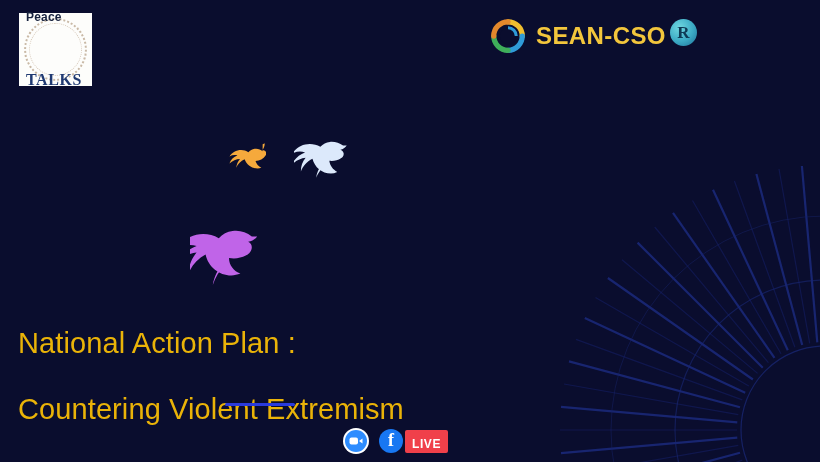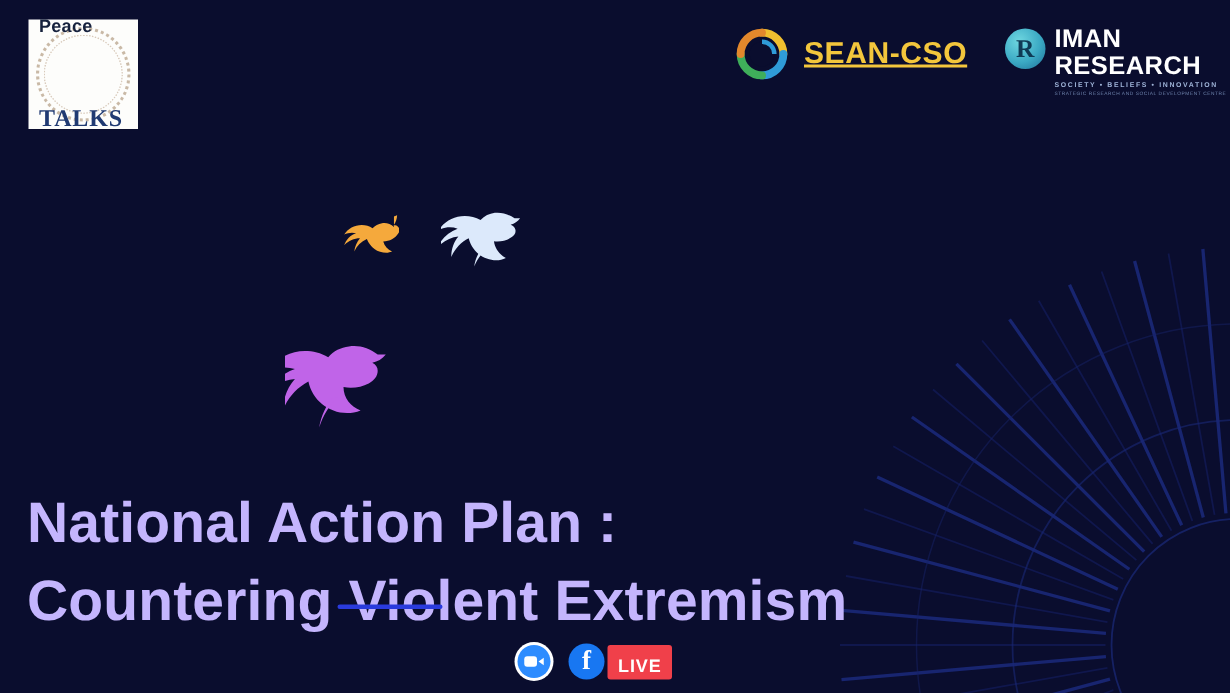--- a/index.html
+++ b/index.html
@@ -66,23 +66,22 @@
     margin-top:47px;
   }
 
   
   .sean-logo {
     position:absolute; left:490px; top:18px;
     display:flex; align-items:center; gap:10px;
   }
   .sean-mark { width:36px; height:36px; }
   .sean-text {
-    font-size:20px; font-weight:700; letter-spacing:.4px;
+    font-size:24px; font-weight:700; letter-spacing:.4px;
     color:#f3c63c;
-    text-decoration:underline;
   }
 
   
   .iman-logo {
     position:absolute; left:670px; top:17px;
     display:flex; align-items:flex-start; gap:6px;
   }
   .iman-mark {
     width:27px; height:27px; border-radius:50%;
     background:radial-gradient(circle at 35% 32%, #6fd7e0 0%, #3ba9c4 55%, #1d6f97 100%);
@@ -113,24 +112,24 @@
   .dove-purple { left:190px; top:228px; width:72px; height:60px; }
 
   
   .datetime {
     position:absolute; left:18px; top:300px;
     font-size:16.5px; font-weight:700; color:#eef1fb;
     letter-spacing:.1px;
   }
   .headline {
     position:absolute; left:18px; top:323px;
-    font-size:38px; font-weight:700; color:#c4b5fd;
+    font-size:29px; font-weight:400; color:#eab308;
     letter-spacing:.1px; line-height:1.38;
   }
-  .headline .l2 { display:block; }
+  .headline .l2 { display:block;margin-top:26px; }
   .title-rule {
     position:absolute; left:225px; top:403px;
     width:70px; height:3px; background:#2a3bdd; border-radius:2px;
   }
 
   
   .platforms {
     position:absolute; left:343px; top:428px;
     display:flex; align-items:center; gap:10px;
   }
@@ -266,26 +265,20 @@
         <path d="M5 24 A19 19 0 0 1 24 5" stroke="#e3882c"></path>
       </g>
       <circle cx="24" cy="24" r="11" fill="#0a0d2e"></circle>
       <path d="M24 13 A11 11 0 0 1 35 24" fill="none" stroke="#2f9bd8" stroke-width="4"></path>
     </svg>
     <div class="sean-text">SEAN-CSO</div>
   </div>
 
   <div class="iman-logo">
     <div class="iman-mark">R</div>
-    <div class="iman-words">
-      <div class="l1">IMAN</div>
-      <div class="l2">RESEARCH</div>
-      <div class="l3">SOCIETY  •  BELIEFS  •  INNOVATION</div>
-      <div class="l4">STRATEGIC RESEARCH AND SOCIAL DEVELOPMENT CENTRE</div>
-    </div>
   </div>
 
   <svg class="dove dove-orange" viewBox="0 0 100 90">
     <path fill="#f5a93c" d="M92 22c-5-5-12-7-19-6-6 1-11 4-15 8-5-3-11-5-17-5-12 0-22 6-28 15 6-3 13-4 19-2-9 3-16 10-19 19 7-7 16-11 25-11-5 6-8 13-9 21 4-9 11-16 20-20 5 13 17 22 31 22 3 0 6-1 9-2-7-3-12-9-14-16 10 0 19-5 24-13 3-4 2-8-1-11-2-2-5-2-7-1 4-5 6-11 6-17-1 1-3 2-5 2z"></path>
   </svg>
 
   <svg class="dove dove-white" viewBox="0 0 110 100">
     <path fill="#dce9fb" d="M100 16c-3 4-7 7-12 8 3 1 5 3 6 6 1 4-1 8-5 10-6 4-14 6-22 5 1 9 7 17 15 21-4 2-8 3-12 3-17 0-31-12-35-28-10 5-18 14-22 24 0-10 3-19 9-26-10 1-19 6-26 13 5-11 14-19 25-23-8-3-17-2-24 2 7-11 19-18 33-18 7 0 14 2 20 5 5-5 11-8 18-9 9-1 18 2 25 7h7z"></path>
     <path fill="#dce9fb" d="M56 56c-6 6-11 13-14 21 1-9 5-17 10-24z"></path>
   </svg>

